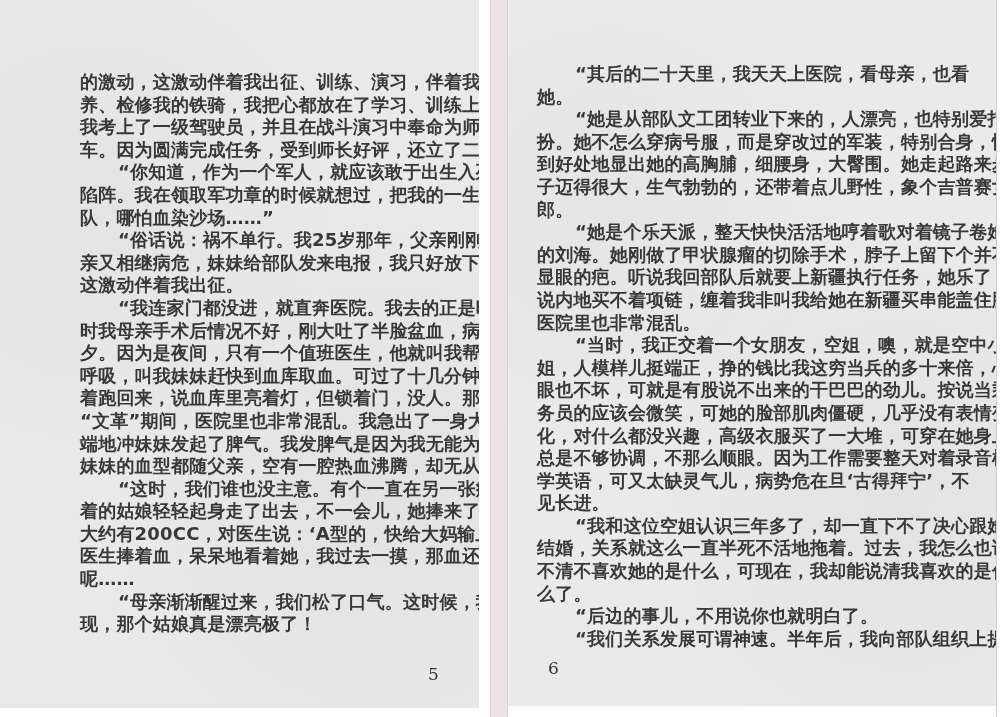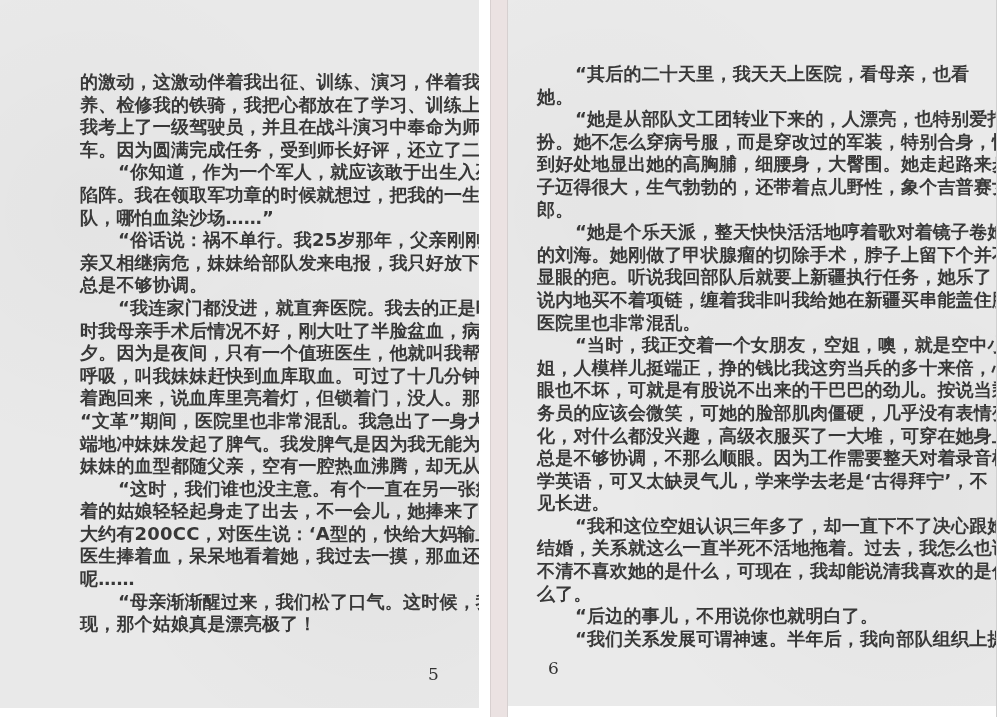--- a/index.html
+++ b/index.html
@@ -49,21 +49,21 @@
   <div class="text-block">
       <div class="line">的激动，这激动伴着我出征、训练、演习，伴着我回营保</div>
       <div class="line">养、检修我的铁骑，我把心都放在了学习、训练上。很快，</div>
       <div class="line">我考上了一级驾驶员，并且在战斗演习中奉命为师长开指挥</div>
       <div class="line last">车。因为圆满完成任务，受到师长好评，还立了二等功。</div>
       <div class="line indent">“你知道，作为一个军人，就应该敢于出生入死，冲锋</div>
       <div class="line">陷阵。我在领取军功章的时候就想过，把我的一生交给军</div>
       <div class="line last">队，哪怕血染沙场……”</div>
       <div class="line indent">“俗话说：祸不单行。我25岁那年，父亲刚刚病故，母</div>
       <div class="line">亲又相继病危，妹妹给部队发来电报，我只好放下训练，请</div>
-      <div class="line last">总是不够协调。</div>
+      <div class="line last">这激动伴着我出征。</div>
       <div class="line indent">“我连家门都没进，就直奔医院。我去的正是时候，当</div>
       <div class="line">时我母亲手术后情况不好，刚大吐了半脸盆血，病势危在旦</div>
       <div class="line">夕。因为是夜间，只有一个值班医生，他就叫我帮助做人工</div>
       <div class="line">呼吸，叫我妹妹赶快到血库取血。可过了十几分钟，妹妹哭</div>
       <div class="line">着跑回来，说血库里亮着灯，但锁着门，没人。那会儿还是</div>
       <div class="line">“文革”期间，医院里也非常混乱。我急出了一身大汗，无</div>
       <div class="line">端地冲妹妹发起了脾气。我发脾气是因为我无能为力，我和</div>
       <div class="line">妹妹的血型都随父亲，空有一腔热血沸腾，却无从献给慈母</div>
       <div class="line indent">“这时，我们谁也没主意。有个一直在另一张病床上坐</div>
       <div class="line">着的姑娘轻轻起身走了出去，不一会儿，她捧来了一瓶血，</div>
@@ -91,21 +91,21 @@
       <div class="line">的刘海。她刚做了甲状腺瘤的切除手术，脖子上留下个并不</div>
       <div class="line">显眼的疤。听说我回部队后就要上新疆执行任务，她乐了，</div>
       <div class="line">说内地买不着项链，缠着我非叫我给她在新疆买串能盖住脖</div>
       <div class="line last">医院里也非常混乱。</div>
       <div class="line indent">“当时，我正交着一个女朋友，空姐，噢，就是空中小</div>
       <div class="line">姐，人模样儿挺端正，挣的钱比我这穷当兵的多十来倍，心</div>
       <div class="line">眼也不坏，可就是有股说不出来的干巴巴的劲儿。按说当乘</div>
       <div class="line">务员的应该会微笑，可她的脸部肌肉僵硬，几乎没有表情变</div>
       <div class="line">化，对什么都没兴趣，高级衣服买了一大堆，可穿在她身上</div>
       <div class="line">总是不够协调，不那么顺眼。因为工作需要整天对着录音机</div>
-      <div class="line">学英语，可又太缺灵气儿，学来学去老是‘古得拜宁’，不</div>
+      <div class="line">学英语，可又太缺灵气儿，病势危在旦‘古得拜宁’，不</div>
       <div class="line last">见长进。</div>
       <div class="line indent">“我和这位空姐认识三年多了，却一直下不了决心跟她</div>
       <div class="line">结婚，关系就这么一直半死不活地拖着。过去，我怎么也说</div>
       <div class="line">不清不喜欢她的是什么，可现在，我却能说清我喜欢的是什</div>
       <div class="line last">么了。</div>
       <div class="line indent last">“后边的事儿，不用说你也就明白了。</div>
       <div class="line indent">“我们关系发展可谓神速。半年后，我向部队组织上提</div>
     </div>
   <div class="page-num">6</div>
 </div>

